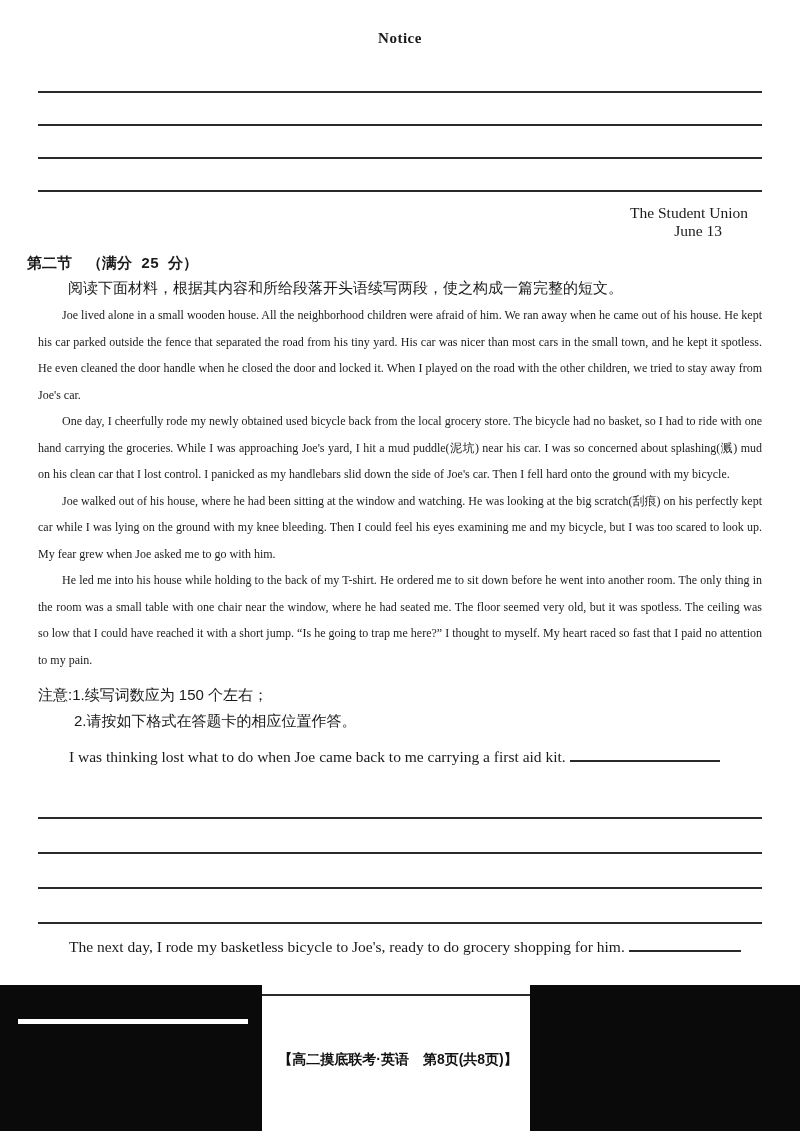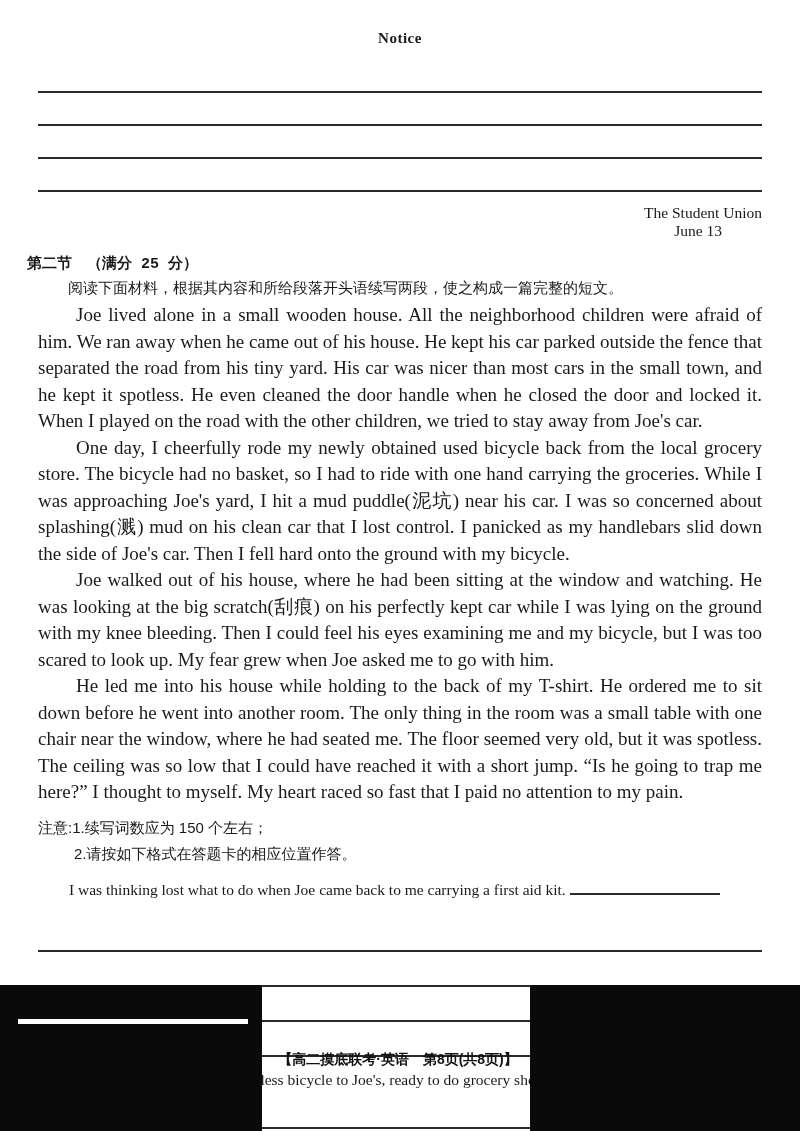--- a/index.html
+++ b/index.html
@@ -33,41 +33,41 @@
     height: 31px;
     border-bottom: 2px solid #2a2a2a;
   }
   .rule-line.first { height: 14px; }
   .signature-block {
     margin-top: 12px;
     font-size: 15.5px;
   }
   .signature {
     text-align: right;
-    padding-right: 38px;
+    padding-right: 52px;
   }
   .date-line {
     text-align: right;
     padding-right: 78px;
   }
   .section-heading {
     margin: 14px 38px 0 27px;
     font-size: 15px;
     font-weight: bold;
     font-family: Liberation Mono, monospace;
   }
   .instruction {
     margin: 6px 38px 0 38px;
     font-size: 15px;
     text-indent: 2em;
     font-family: "Liberation Sans", "DejaVu Sans", sans-serif;
   }
   .story {
     margin: 4px 38px 0 38px;
-    font-size: 19px;
+    font-size: 12px;
     line-height: 26.5px;
     text-align: justify;
   }
   .story p {
     margin: 0;
     text-indent: 2em;
   }
   .notes {
     margin: 9px 38px 0 38px;
     font-size: 15px;

